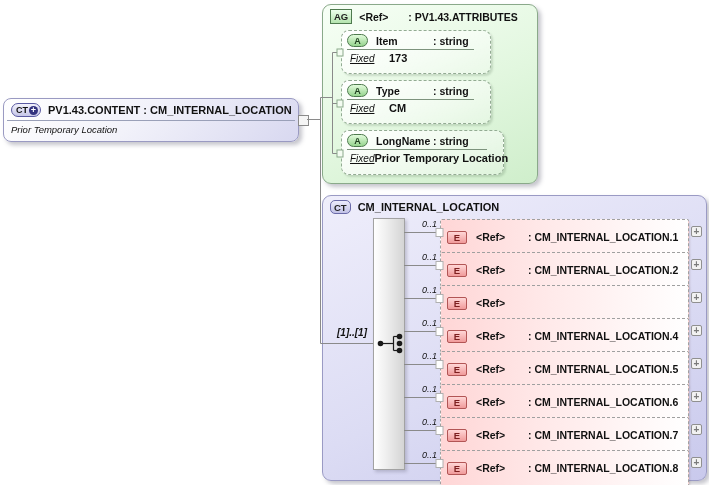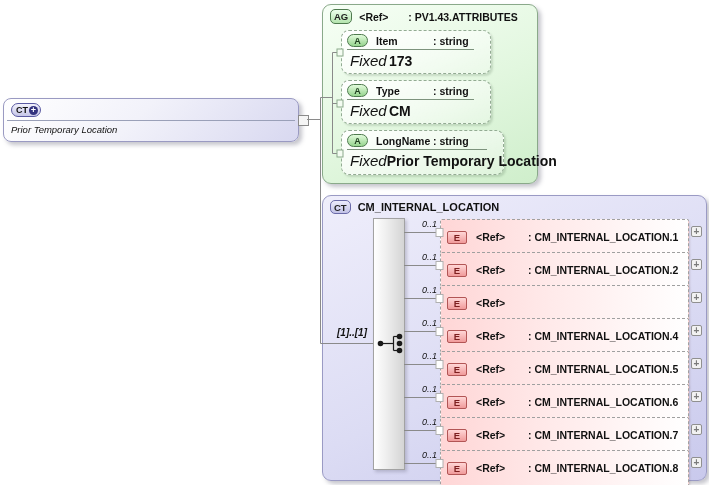--- a/index.html
+++ b/index.html
@@ -21,21 +21,21 @@
   .handle{position:absolute;left:298px;top:115px;width:9px;height:9px;border:1px solid #8a8a8a;
     background:#f5f5f5;z-index:3;}
 
   
   .badge{display:inline-flex;align-items:center;justify-content:center;font-weight:bold;
     flex:none;box-sizing:border-box;}
   .badge-ctplus{height:14px;padding:0 2px 0 4px;border:1.5px solid #5a5aa2;border-radius:8px;
     background:linear-gradient(#f2f2fc,#c6c6e8);font-size:9px;gap:1px;}
   .badge-ctplus .plus-circle{width:9px;height:9px;border-radius:50%;background:#32327e;color:#fff;
     font-size:9px;line-height:8px;text-align:center;font-weight:bold;display:inline-block;}
-  .badge-ag{height:15px;padding:0 3px;border:1.5px solid #4e7a4e;border-radius:5px;
+  .badge-ag{height:15px;padding:0 3px;border:1.5px solid #4e7a4e;border-radius:0;
     background:linear-gradient(#ecffec,#b4e4ae);font-size:9.5px;color:#222;}
   .badge-ct{height:14px;padding:0 3px;border:1.5px solid #6a6aa8;border-radius:5px;
     background:linear-gradient(#ececfc,#c2c2e6);font-size:9.5px;color:#222;}
   .badge-a{width:21px;height:13px;border:1px solid #4e7a4e;border-radius:7px;
     background:linear-gradient(#e2fbdc,#96d48e);font-size:9px;color:#1d3d1d;margin-right:8px;}
   .badge-e{width:20px;height:13px;border:1px solid #b25555;border-radius:2px;
     background:linear-gradient(#ffd6d6,#f09a9a);font-size:9.5px;color:#7c1f1f;margin-right:9px;}
 
   
   #ag-box{left:322px;top:4px;width:214px;height:178px;border:1px solid #8aa98a;
@@ -43,22 +43,22 @@
   #ag-box .hdr .name{width:49px;}
   .attr-box{position:absolute;z-index:4;left:341px;width:148px;height:42px;border:1px dashed #93ab93;
     border-radius:8px;background:linear-gradient(155deg,rgba(255,255,255,.95),rgba(255,255,255,.25));
     box-shadow:2px 2px 2px rgba(60,90,60,.18);}
   #attr-0{top:30px;} #attr-1{top:80px;} #attr-2{top:130px;width:161px;height:43px;}
   .attr-head{display:flex;align-items:center;padding:3px 4px 1px 5px;white-space:nowrap;}
   .attr-head .name{min-width:57px;font-weight:bold;font-size:10.5px;}
   .attr-head .type{font-weight:bold;font-size:10.5px;}
   .attr-div{border-top:1px solid #7d937d;margin:1px 16px 0 5px;}
   .attr-fixed{display:flex;align-items:baseline;padding:2px 4px 0 8px;white-space:nowrap;}
-  .attr-fixed .flabel{font-style:italic;font-size:15px;width:39px;}
-  .attr-fixed .fvalue{font-weight:bold;font-size:14px;}
+  .attr-fixed .flabel{font-style:italic;font-size:10px;width:39px;text-decoration:underline;}
+  .attr-fixed .fvalue{font-weight:bold;font-size:11px;}
 
   
   #ct-box{left:322px;top:195px;width:383px;height:284px;border:1px solid #9a9ac4;
     background:linear-gradient(155deg,#efeefb 0%,#dcdcf4 55%,#c9c9ec 100%);}
   #seq-bar{position:absolute;left:373px;top:218px;width:30px;height:250px;z-index:4;
     border:1px solid #a2a2a2;background:linear-gradient(90deg,#ffffff,#efefef 40%,#d4d4d4);
     box-shadow:2px 2px 3px rgba(70,70,90,.25);}
   #model-card{position:absolute;left:331px;top:327px;width:36px;z-index:5;text-align:right;
     font-size:10px;font-style:italic;font-weight:bold;}
 
@@ -126,20 +126,21 @@
       <circle cx="399.5" cy="350.5" r="2.2"></circle>
     </g>
   </svg>
 
   <div class="bigbox" id="content-box">
     <div class="hdr">
       <span class="badge badge-ctplus">
         <span>CT</span>
         <span class="plus-circle">+</span>
       </span>
+      <span class="t11" style="margin-left:7px">PV1.43.CONTENT : CM_INTERNAL_LOCATION</span>
     </div>
     <div class="divider"></div>
     <div class="sub">Prior Temporary Location</div>
   </div>
   <div class="handle"></div>
 
   <div class="bigbox" id="ag-box">
     <div class="hdr">
       <span class="badge badge-ag">AG</span>
       <span class="bold name" style="margin-left:7px">&lt;Ref&gt;</span>

